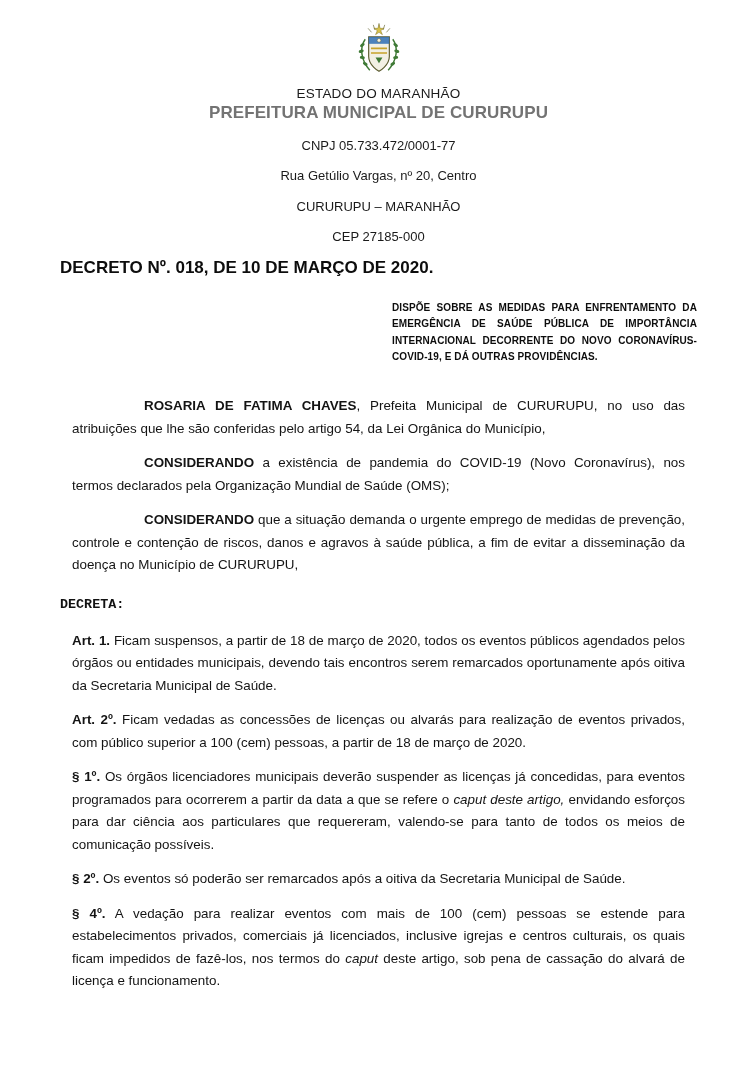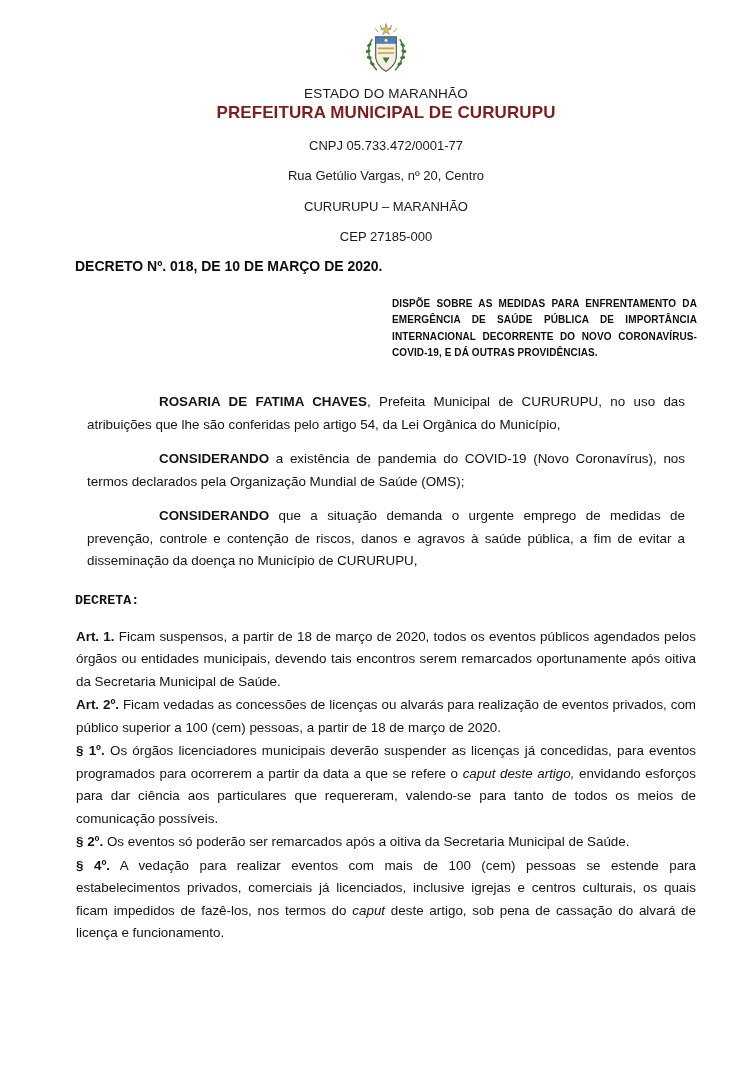--- a/index.html
+++ b/index.html
@@ -12,21 +12,21 @@
     height: 1075px;
     font-family: "Liberation Sans", sans-serif;
     color: #111111;
     position: relative;
     overflow: hidden;
   }
   .page {
     width: 755px;
     height: 1075px;
     box-sizing: border-box;
-    padding: 18px 58px 10px 75px;
+    padding: 18px 58px 10px 60px;
     position: relative;
   }
   
   .crest-wrap {
     display: flex;
     justify-content: center;
     margin-top: 4px;
     margin-bottom: 2px;
   }
   .crest {
@@ -41,30 +41,30 @@
   .hdr-state {
     font-size: 13.5px;
     letter-spacing: .2px;
     color: #1a1a1a;
   }
   .hdr-city {
     font-size: 17px;
     font-weight: bold;
     letter-spacing: .1px;
     margin-top: 1px;
-    color: #7f1d1d;
+    color: #737373;
   }
   .hdr-line {
     font-size: 13px;
     margin-top: 15px;
     color: #1a1a1a;
   }
   
   .decree-no {
-    font-size: 14px;
+    font-size: 17px;
     font-weight: bold;
     margin-top: 14px;
     margin-left: 0;
     color: #0d0d0d;
   }
   
   .ementa {
     width: 305px;
     margin-left: auto;
     margin-top: 22px;
@@ -97,21 +97,21 @@
     margin-bottom: 18px;
     text-indent: 0;
     font-family: Liberation Mono, monospace;
   }
   .artigos {
     font-size: 13.4px;
     line-height: 1.68;
     text-align: justify;
     color: #141414;
   }
-  .artigos p { margin: 1px; text-indent: 0; }
+  .artigos p { margin: 12px; text-indent: 0; }
 </style>
 </head>
 <body>
 
 <div class="page">
 
   <div class="crest-wrap">
     <svg class="crest" viewBox="0 0 100 108">
 
       <g stroke="#6b6b3a" stroke-width="1.2" fill="none">

